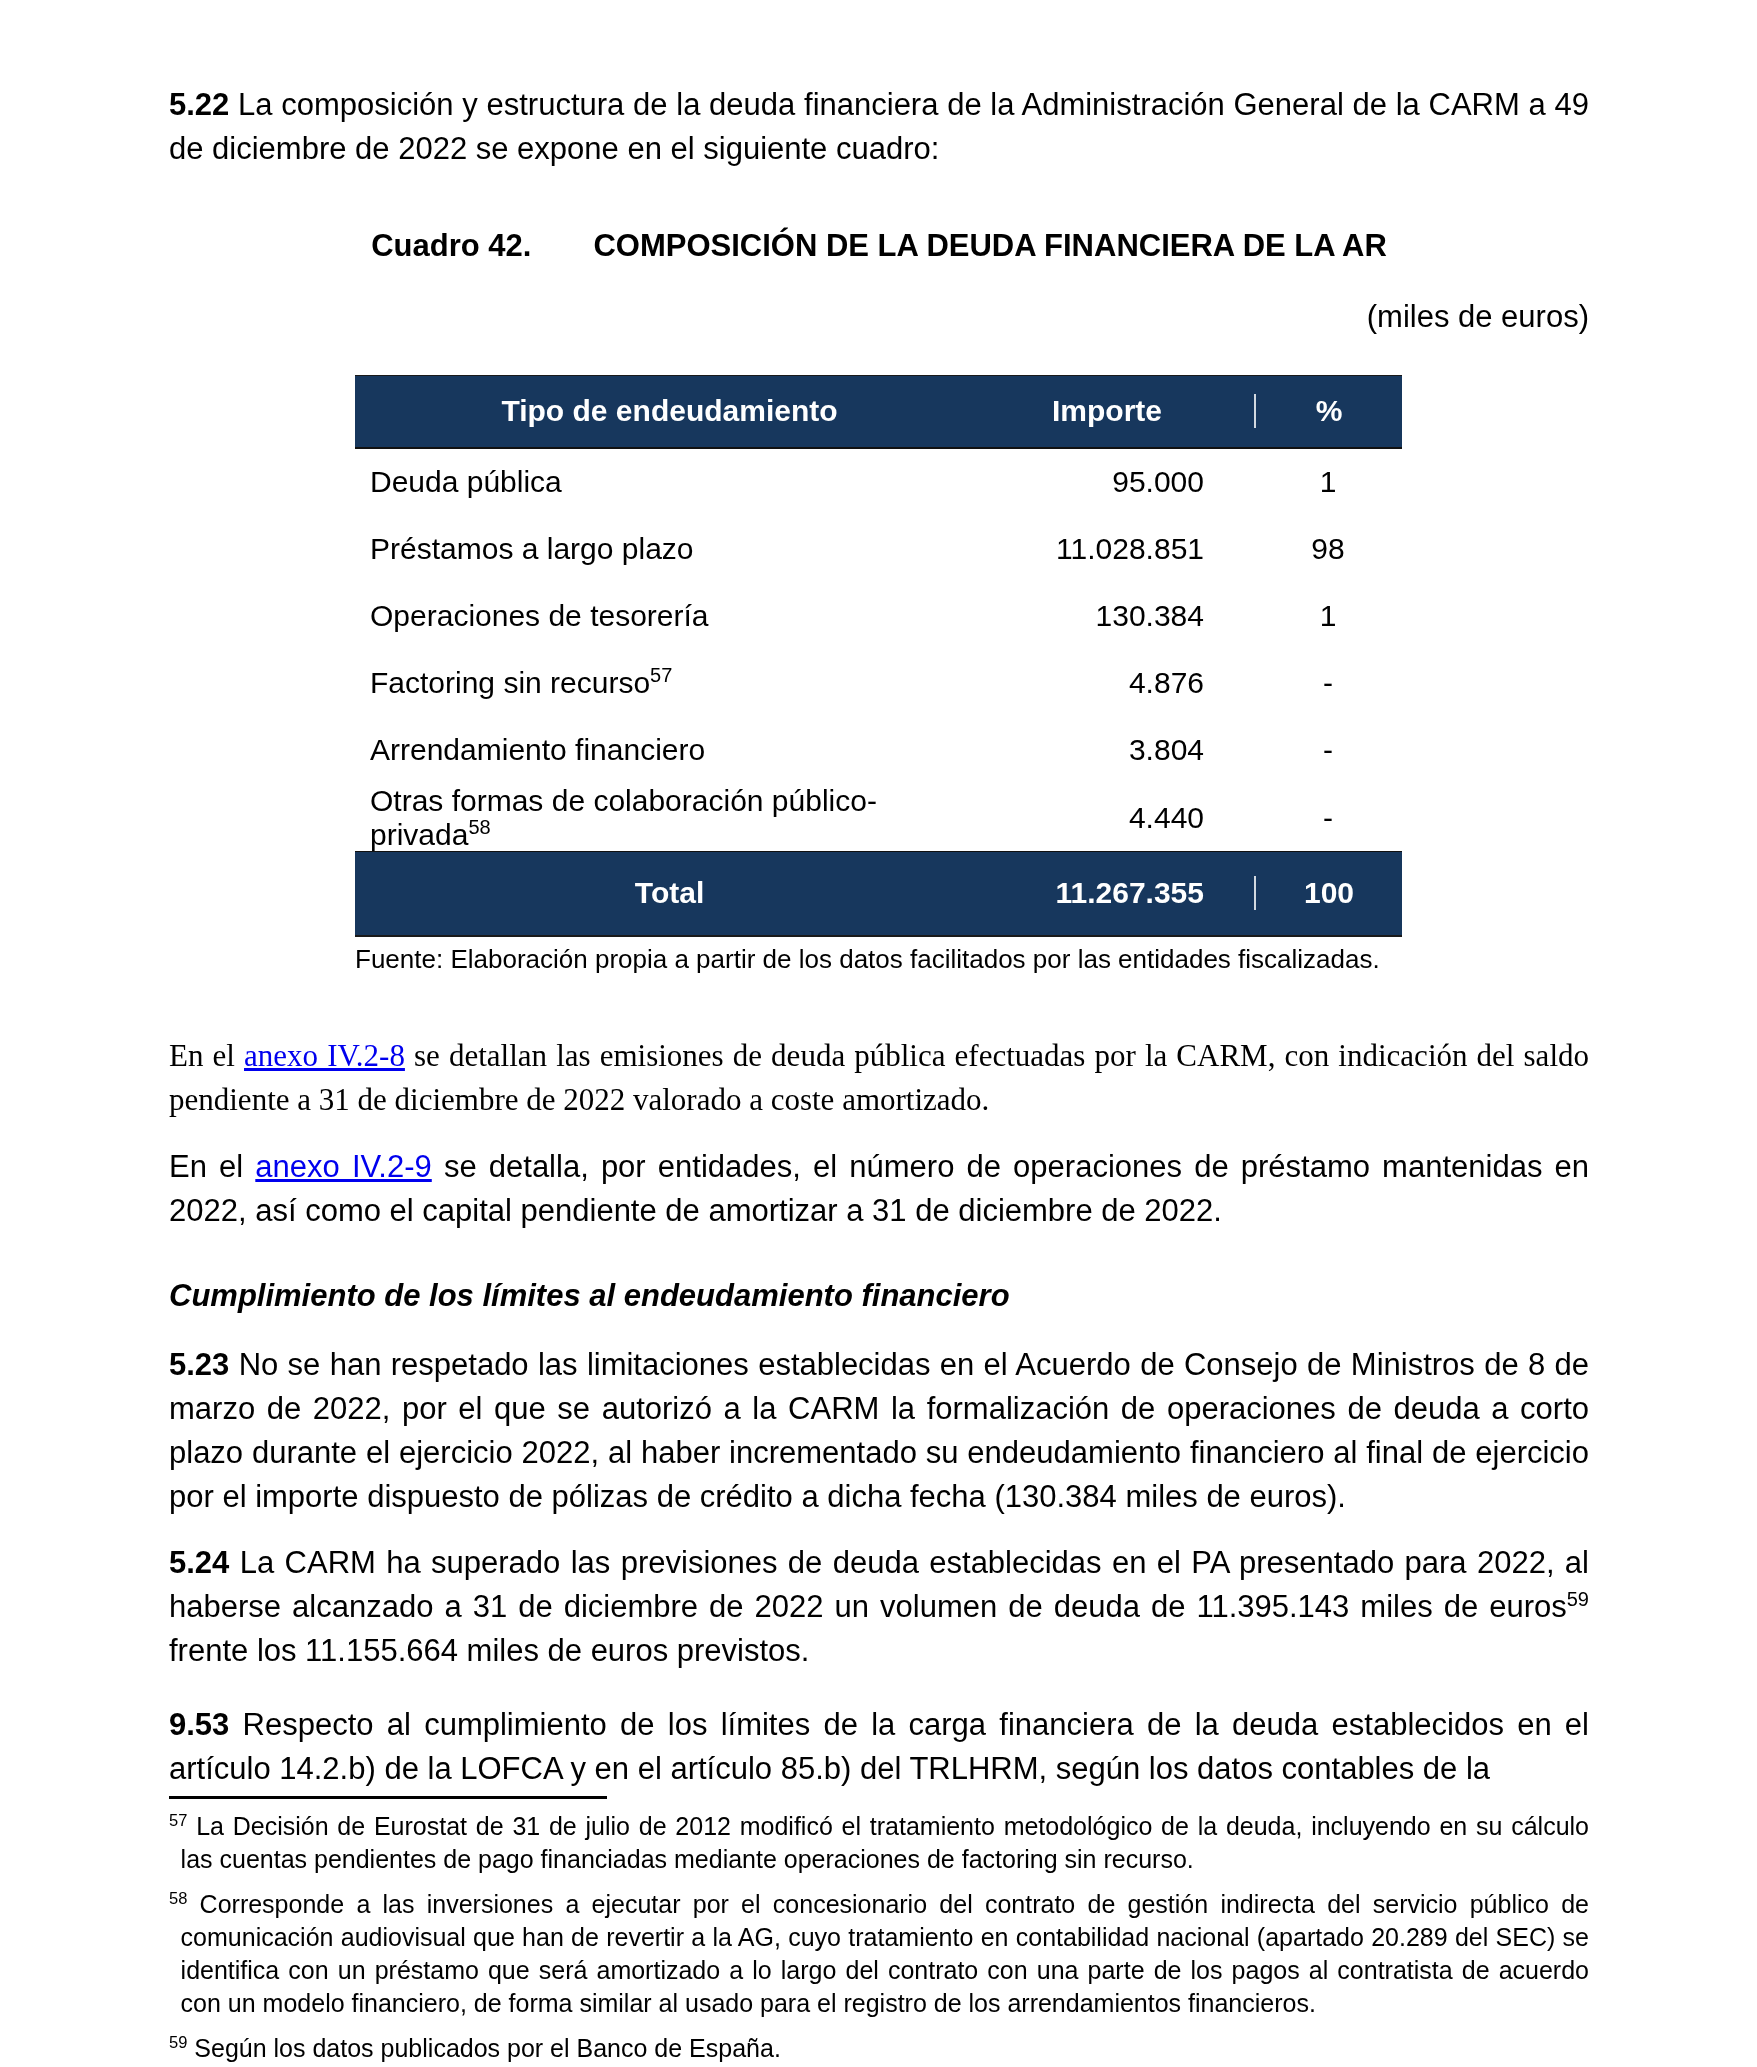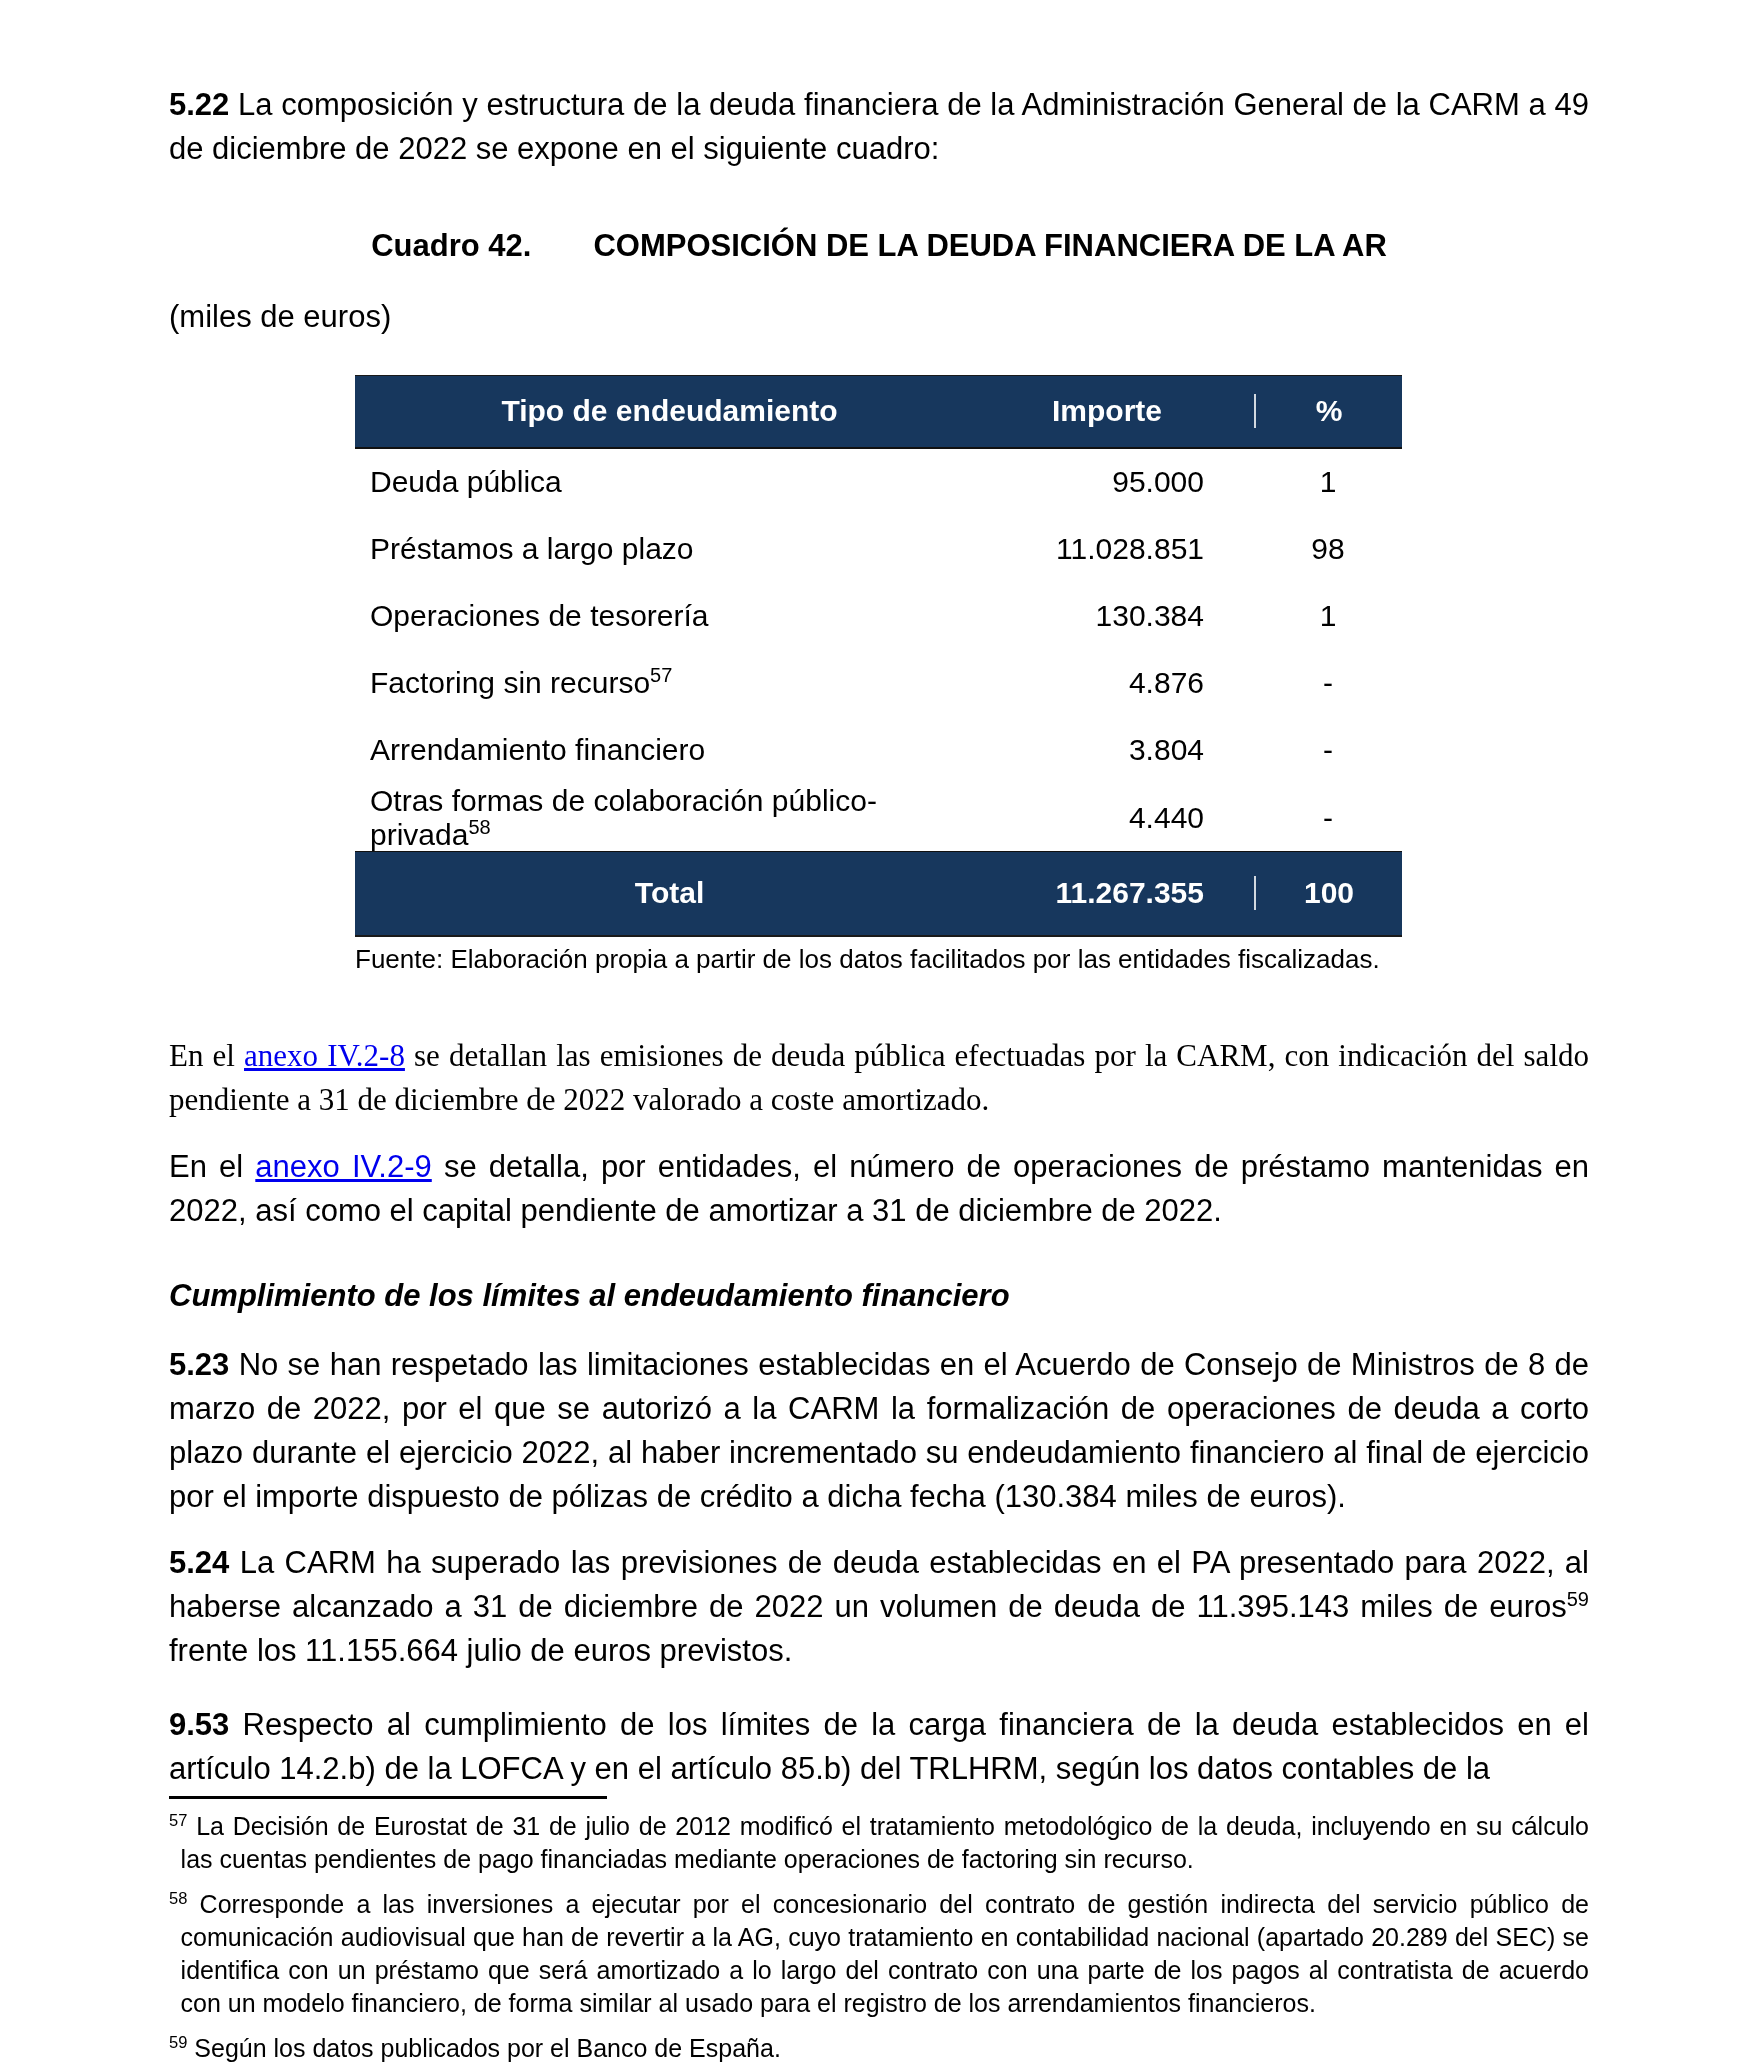--- a/index.html
+++ b/index.html
@@ -19,21 +19,21 @@
   .pnum { font-weight:bold; }
   sup.ref { font-size:20px; line-height:0; vertical-align:super; }
 
   
   .caption {
     margin-top:53px;
     display:flex; justify-content:center; gap:62px;
     font-size:31px; line-height:44px; font-weight:bold;
   }
   .units {
-    margin-top:26.5px; text-align:left;
+    margin-top:26.5px; text-align:right;
     font-size:31px; line-height:44px;
   }
 
   
   .dtable {
     width:1047px; margin-left:186px; margin-top:36px;
     border-top:1.7px solid #1a1a1a;
     border-bottom:2.5px solid #1a1a1a;
     font-size:30px;
   }
@@ -148,21 +148,21 @@
 <div class="fuente">Fuente: Elaboración propia a partir de los datos facilitados por las entidades fiscalizadas.</div>
 
 <p class="para mt-anexo8"><span>En el </span><a class="doc-link">anexo IV.2-8</a><span> se detallan las emisiones de deuda pública efectuadas por la CARM, con indicación del saldo pendiente a 31 de diciembre de 2022 valorado a coste amortizado.</span></p>
 
 <p class="para mt-anexo9"><span>En el </span><a class="doc-link">anexo IV.2-9</a><span> se detalla, por entidades, el número de operaciones de préstamo mantenidas en 2022, así como el capital pendiente de amortizar a 31 de diciembre de 2022.</span></p>
 
 <div class="section-heading">Cumplimiento de los límites al endeudamiento financiero</div>
 
 <p class="para mt-523"><span class="pnum">5.23</span> <span>No se han respetado las limitaciones establecidas en el Acuerdo de Consejo de Ministros de 8 de marzo de 2022, por el que se autorizó a la CARM la formalización de operaciones de deuda a corto plazo durante el ejercicio 2022, al haber incrementado su endeudamiento financiero al final de ejercicio por el importe dispuesto de pólizas de crédito a dicha fecha (130.384 miles de euros).</span></p>
 
-<p class="para mt-524"><span class="pnum">5.24</span> <span>La CARM ha superado las previsiones de deuda establecidas en el PA presentado para 2022, al haberse alcanzado a 31 de diciembre de 2022 un volumen de deuda de 11.395.143 miles de euros</span><sup class="ref">59</sup><span> frente los 11.155.664 julio de euros previstos.</span></p>
+<p class="para mt-524"><span class="pnum">5.24</span> <span>La CARM ha superado las previsiones de deuda establecidas en el PA presentado para 2022, al haberse alcanzado a 31 de diciembre de 2022 un volumen de deuda de 11.395.143 miles de euros</span><sup class="ref">59</sup><span> frente los 11.155.664 miles de euros previstos.</span></p>
 
 <p class="para mt-525"><span class="pnum">9.53</span> <span>Respecto al cumplimiento de los límites de la carga financiera de la deuda establecidos en el artículo 14.2.b) de la LOFCA y en el artículo 85.b) del TRLHRM, según los datos contables de la</span></p>
 
 <div class="fn-separator"></div>
 
 <div class="footnote"><sup>57</sup> <span>La Decisión de Eurostat de 31 de julio de 2012 modificó el tratamiento metodológico de la deuda, incluyendo en su cálculo las cuentas pendientes de pago financiadas mediante operaciones de factoring sin recurso.</span></div>
 
 <div class="footnote"><sup>58</sup> <span>Corresponde a las inversiones a ejecutar por el concesionario del contrato de gestión indirecta del servicio público de comunicación audiovisual que han de revertir a la AG, cuyo tratamiento en contabilidad nacional (apartado 20.289 del SEC) se identifica con un préstamo que será amortizado a lo largo del contrato con una parte de los pagos al contratista de acuerdo con un modelo financiero, de forma similar al usado para el registro de los arrendamientos financieros.</span></div>
 
 <div class="footnote"><sup>59</sup> <span>Según los datos publicados por el Banco de España.</span></div>

